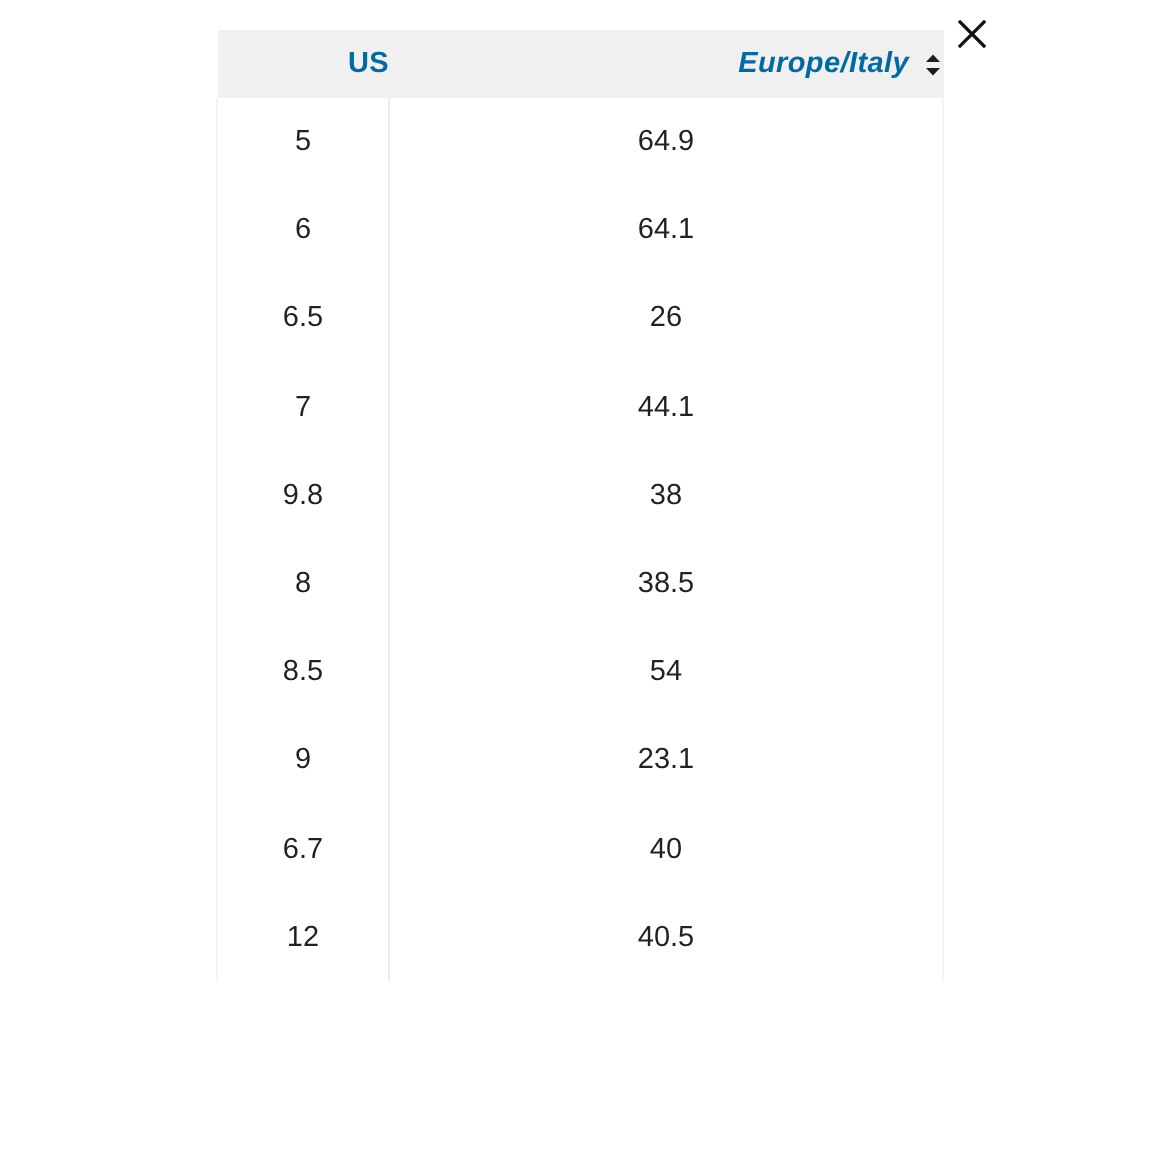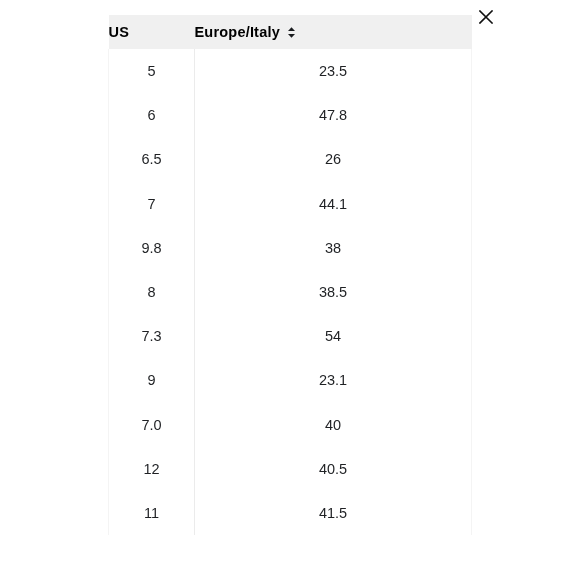--- a/index.html
+++ b/index.html
@@ -45,28 +45,28 @@
   }
 
   #size-table thead tr {
     background: #f0f0f0;
   }
   #size-table th {
     height: 34px;
     padding: 0;
     font-size: 14.5px;
     font-weight: bold;
-    color: #000000;
-    text-align: left;
+    color: #0369a1;
+    text-align: right;
     vertical-align: middle;
     border: 0;
     letter-spacing: .2px;
   }
   #size-table th.col-us    { width: 86px; }
-  #size-table th.col-euit  { width: 277px; }
+  #size-table th.col-euit  { width: 277px; font-style: italic; }
 
   .th-inner {
     display: inline-flex;
     align-items: center;
     justify-content: center;
     gap: 6px;
     white-space: nowrap;
   }
   .sort-icon { display: inline-block; line-height: 0; }
   .sort-icon svg { display: block; }
@@ -118,56 +118,52 @@
               <path d="M5.5 11.8 L9 8.0 L2 8.0 Z" fill="#1a1c1f"></path>
             </svg>
           </span>
         </span>
       </th>
     </tr>
   </thead>
   <tbody id="table-body">
       <tr>
         <td class="cell-us">5</td>
-        <td class="cell-euit">23.5</td>
+        <td class="cell-euit">64.9</td>
       </tr>
       <tr>
         <td class="cell-us">6</td>
-        <td class="cell-euit">47.8</td>
+        <td class="cell-euit">64.1</td>
       </tr>
       <tr>
         <td class="cell-us">6.5</td>
         <td class="cell-euit">26</td>
       </tr>
       <tr>
         <td class="cell-us">7</td>
         <td class="cell-euit">44.1</td>
       </tr>
       <tr>
         <td class="cell-us">9.8</td>
         <td class="cell-euit">38</td>
       </tr>
       <tr>
         <td class="cell-us">8</td>
         <td class="cell-euit">38.5</td>
       </tr>
       <tr>
-        <td class="cell-us">7.3</td>
+        <td class="cell-us">8.5</td>
         <td class="cell-euit">54</td>
       </tr>
       <tr>
         <td class="cell-us">9</td>
         <td class="cell-euit">23.1</td>
       </tr>
       <tr>
-        <td class="cell-us">7.0</td>
+        <td class="cell-us">6.7</td>
         <td class="cell-euit">40</td>
       </tr>
       <tr>
         <td class="cell-us">12</td>
         <td class="cell-euit">40.5</td>
       </tr>
-      <tr>
-        <td class="cell-us">11</td>
-        <td class="cell-euit">41.5</td>
-      </tr>
     </tbody>
 </table>
 
 </body></html>

